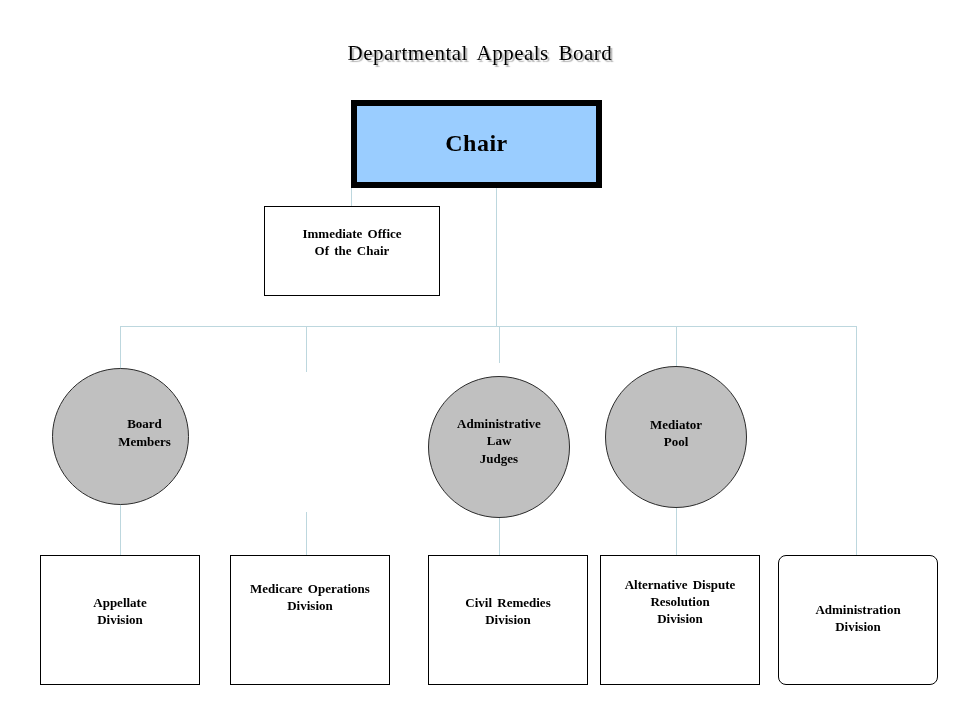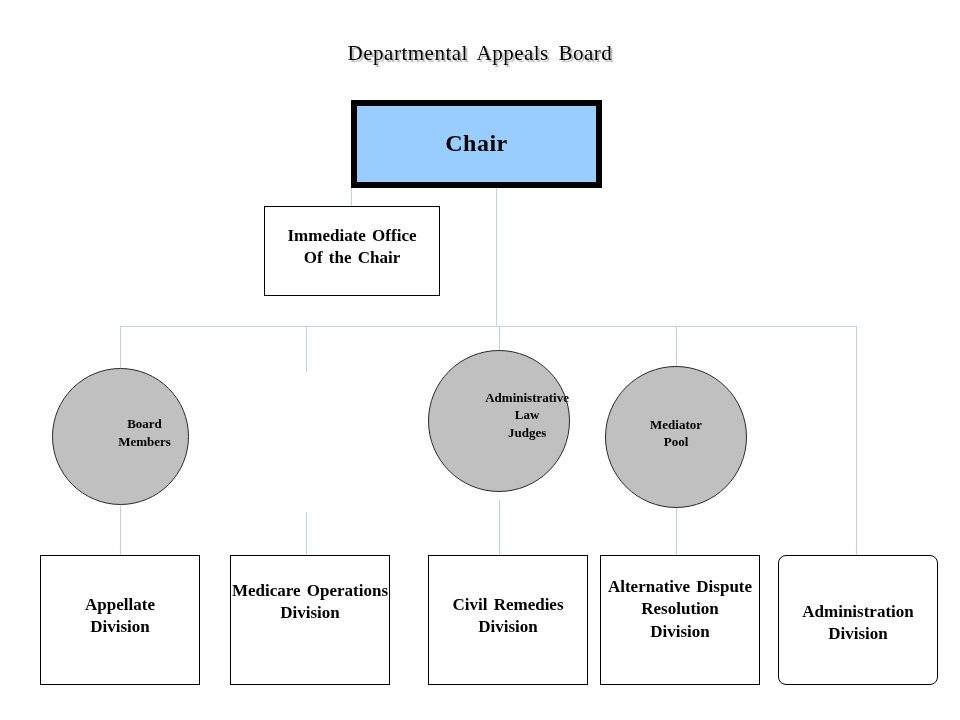--- a/index.html
+++ b/index.html
@@ -71,21 +71,21 @@
 
   
   .box {
     position: absolute;
     background: #ffffff;
     border: 1.5px solid #000000;
     box-sizing: border-box;
     display: flex;
     justify-content: center;
   }
-  .box .node-label { font-size: 17px; word-spacing: 2px; }
+  .box .node-label { font-size: 13px; word-spacing: 2px; }
 
   #immediate-office-box {
     left: 264px;
     top: 206px;
     width: 176px;
     height: 90px;
     align-items: flex-start;
     padding-top: 18px;
   }
 
@@ -142,21 +142,21 @@
     <div class="node-label">Immediate Office
 Of the Chair</div>
   </div>
 
   <div class="circle" style="left:52px; top:368px; width:137px; height:137px;">
     <div class="node-label" style="transform:translateY(-4px);margin-left:48px;">Board
 Members</div>
   </div>
 
 
-  <div class="circle" style="left:428px; top:350px; width:142px; height:142px;justify-content:flex-end;">
+  <div class="circle" style="left:428px; top:376px; width:142px; height:142px;">
     <div class="node-label" style="transform:translateY(-6px);">Administrative
 Law
 Judges</div>
   </div>
 
   <div class="circle" style="left:605px; top:366px; width:142px; height:142px;">
     <div class="node-label" style="transform:translateY(-4px);">Mediator
 Pool</div>
   </div>
 

